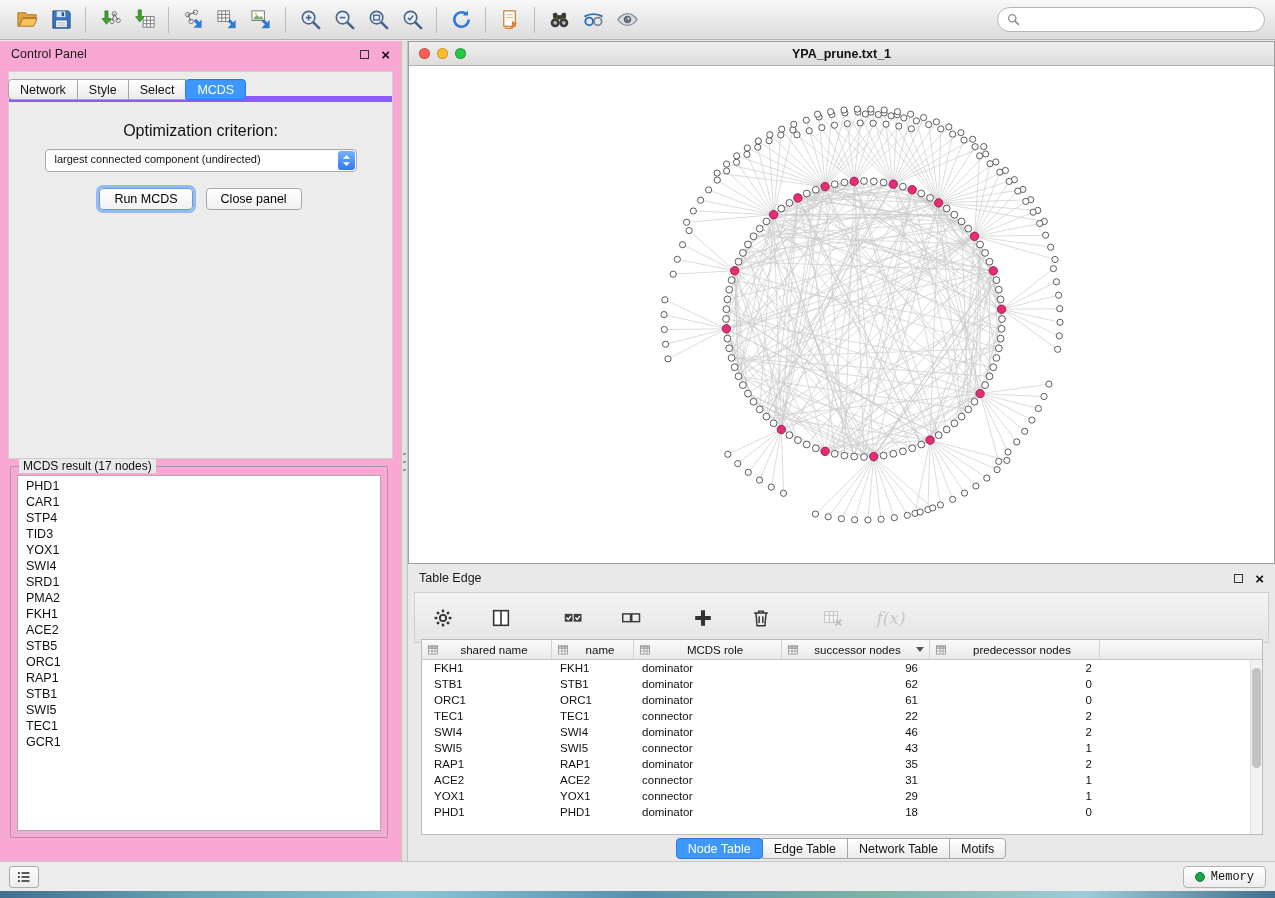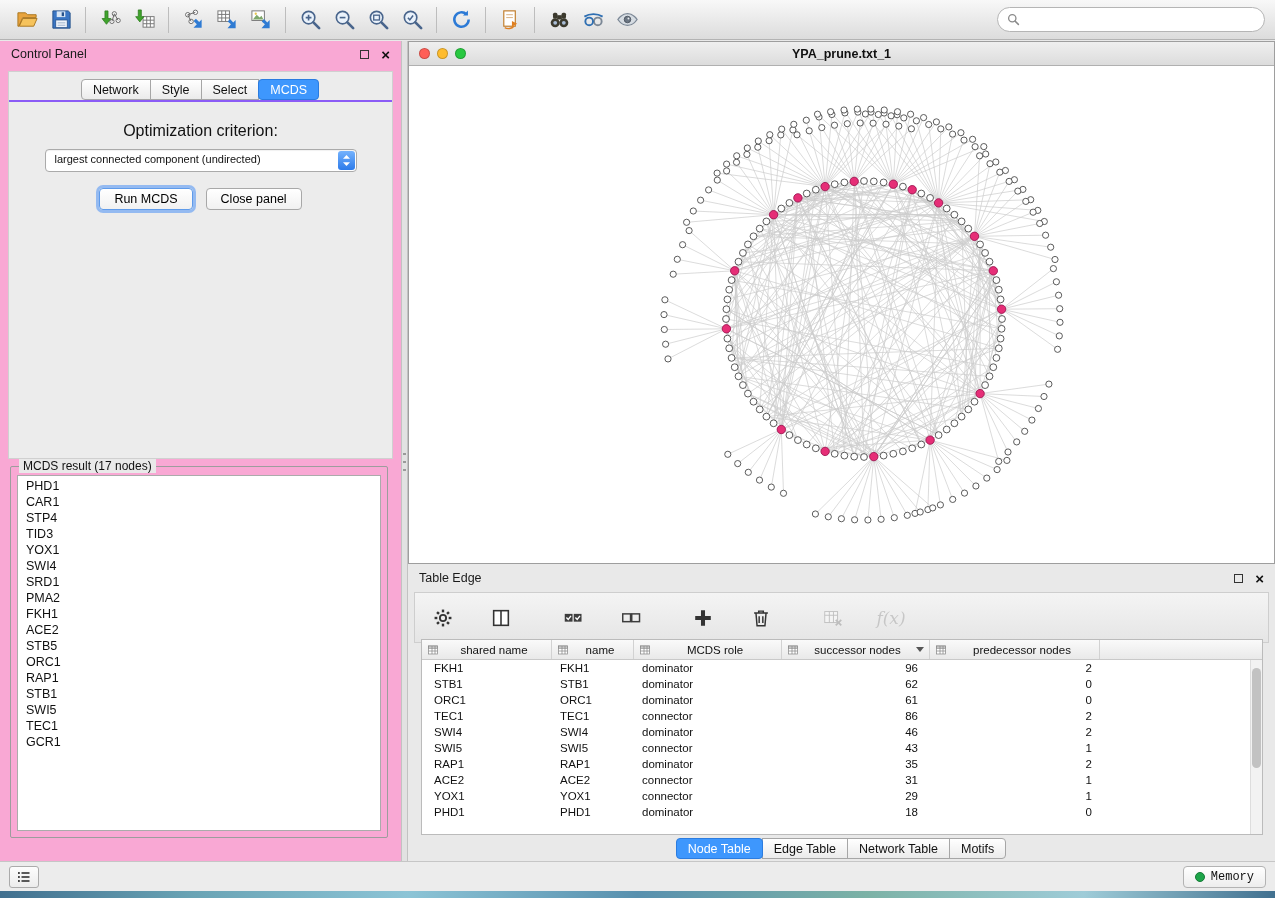--- a/index.html
+++ b/index.html
@@ -38,22 +38,22 @@
   .panel-title { font-size:12.5px; color:#1a1a1a; }
   .win-icons { margin-left:auto; display:flex; align-items:center; gap:12px; }
   .win-float { width:9px; height:9px; border:1.4px solid #333; display:inline-block; }
   .win-close { font-size:15px; font-weight:bold; color:#111; line-height:1; cursor:default; }
 
   .cp-card {
     position:absolute; left:8px; right:8px; top:30px; height:388px;
     background:#ececec; border:1px solid #d0d0d0;
   }
   .cp-tabrow {
-    display:flex; justify-content:center; padding-top:7px;
-    border-bottom:2px solid #8b5cf6; padding-bottom:8px; height:30px;
+    display:flex; justify-content:flex-start; padding-top:7px;
+    border-bottom:6px solid #8b5cf6; padding-bottom:8px; height:30px;
   }
   .seg {
     border:1px solid #a6a6a6; background:linear-gradient(#ffffff,#ebebeb);
     padding:2px 11px; margin-left:-1px; font-size:12.5px; height:21px;
     display:flex; align-items:center; cursor:default; white-space:nowrap;
   }
   .seg:first-child { border-radius:4px 0 0 4px; }
   .seg:last-child { border-radius:0 4px 4px 0; }
   .seg.active {
     background:#3E97FD; color:#fff; border-color:#2b7ce0; border-radius:4px;
@@ -1222,21 +1222,21 @@
             <div class="td c0">ORC1</div>
             <div class="td c1">ORC1</div>
             <div class="td c2">dominator</div>
             <div class="td c3">61</div>
             <div class="td c4">0</div>
           </div>
           <div class="tr">
             <div class="td c0">TEC1</div>
             <div class="td c1">TEC1</div>
             <div class="td c2">connector</div>
-            <div class="td c3">86</div>
+            <div class="td c3">22</div>
             <div class="td c4">2</div>
           </div>
           <div class="tr">
             <div class="td c0">SWI4</div>
             <div class="td c1">SWI4</div>
             <div class="td c2">dominator</div>
             <div class="td c3">46</div>
             <div class="td c4">2</div>
           </div>
           <div class="tr">

